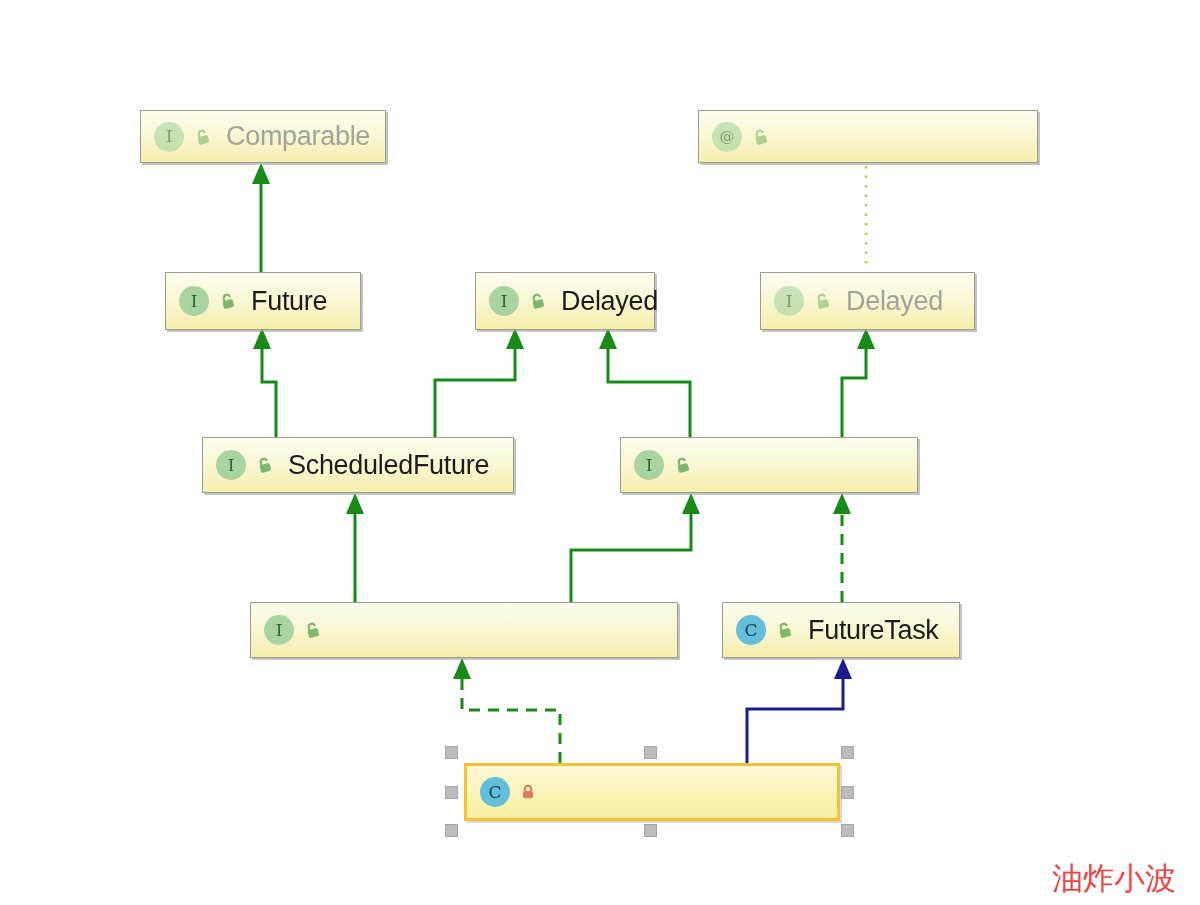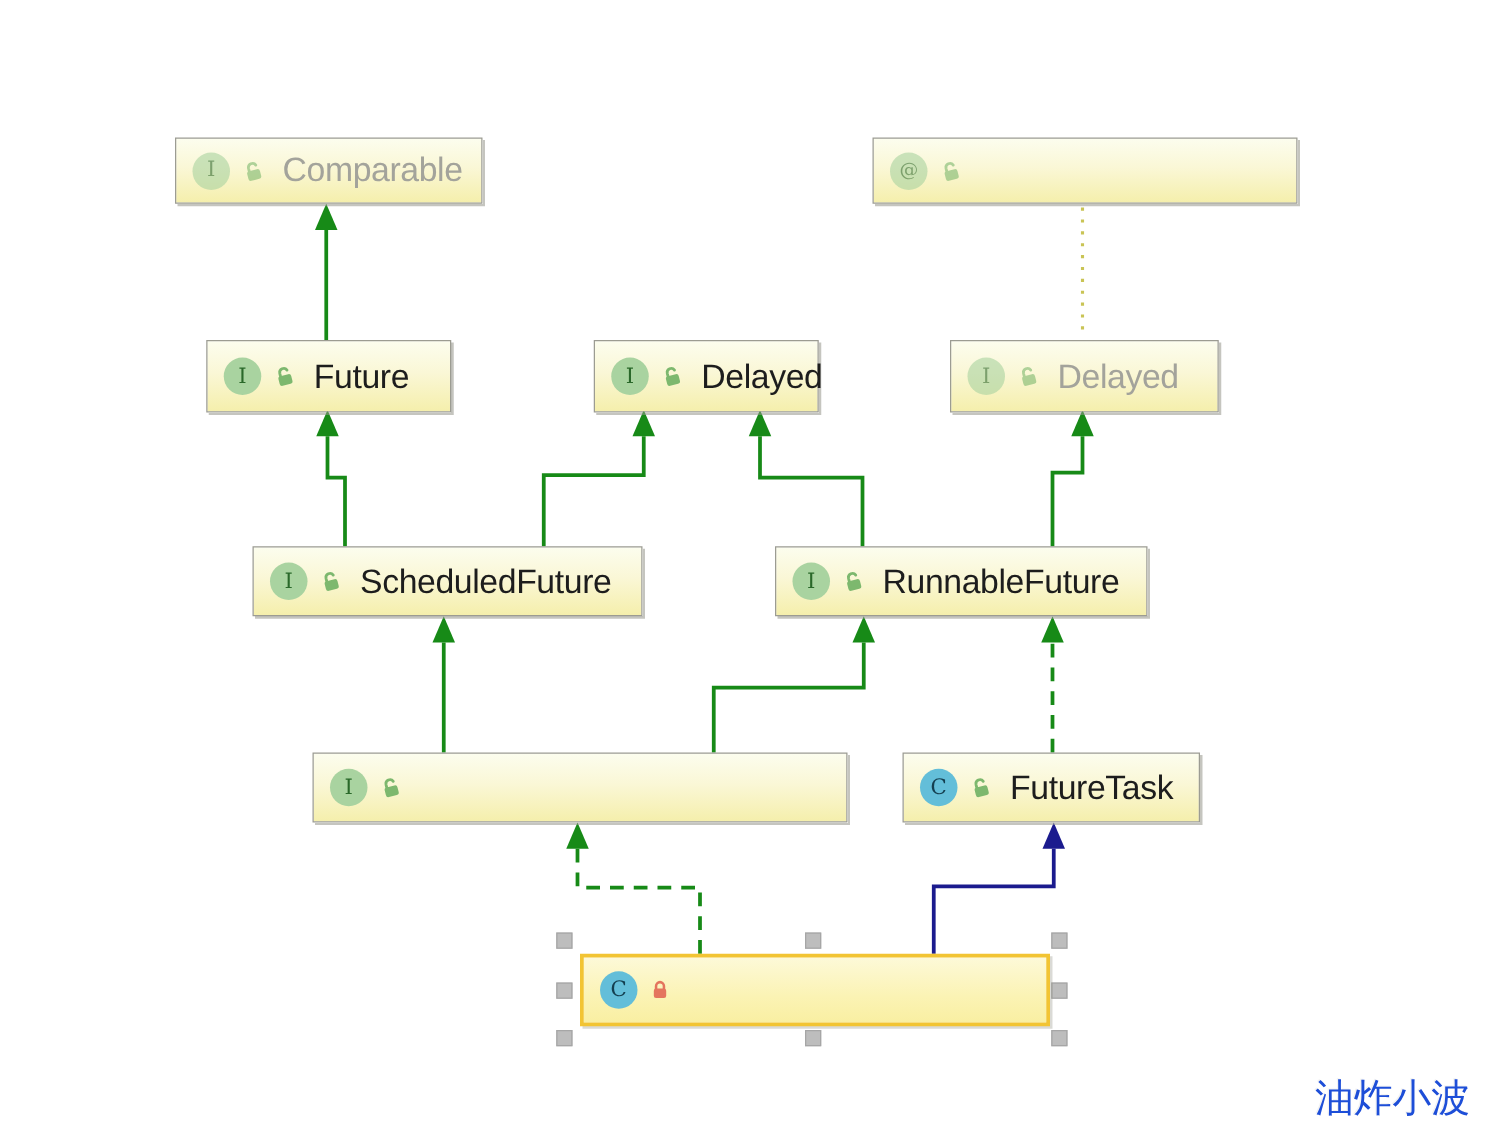--- a/index.html
+++ b/index.html
@@ -37,21 +37,21 @@
   .wire-navy{fill:none;stroke:#1b1b8e;stroke-width:3;}
   .wire-olive-dot{fill:none;stroke:#c9c455;stroke-width:2.5;stroke-dasharray:2.5 7;}
   .head-green{fill:#178a17;stroke:none;}
   .head-navy{fill:#1b1b8e;stroke:none;}
   .handle{
     position:absolute;width:13px;height:13px;
     background:#bdbdbd;border:1px solid #a6a6a6;box-sizing:border-box;
   }
   .watermark{
     position:absolute;left:1052px;top:858px;
-    font-size:31px;color:#1d4ed8;white-space:nowrap;
+    font-size:31px;color:#ef4444;white-space:nowrap;
     text-shadow:1px 1px 0 #ffffff,-1px -1px 0 #f2f2f2;
   }
 </style>
 </head>
 <body>
 
 <svg class="wires" width="1200" height="905">
 
   <path class="wire-green" d="M261,272 L261,184"></path>
   <polygon class="head-green" points="261,163 252,184 270,184"></polygon>
@@ -161,21 +161,20 @@
 </div>
 
 <div class="node interface" style="left:620px;top:437px;width:298px;height:56px">
   <span class="circle">I</span>
   <span class="lock">
     <svg width="20" height="22" viewBox="0 0 16 16" style="transform:rotate(-14deg)">
         <path d="M5.2 7.4 V5.4 A2.6 2.6 0 0 1 10.2 4.5" fill="none" stroke="#7db86e" stroke-width="1.8" stroke-linecap="round"></path>
         <rect x="3.5" y="7.2" width="8.4" height="6.4" rx="1.6" fill="#7db86e"></rect>
       </svg>
   </span>
-  <span class="label">RunnableFuture</span>
 </div>
 
 <div class="node interface" style="left:250px;top:602px;width:428px;height:56px">
   <span class="circle">I</span>
   <span class="lock">
     <svg width="20" height="22" viewBox="0 0 16 16" style="transform:rotate(-14deg)">
         <path d="M5.2 7.4 V5.4 A2.6 2.6 0 0 1 10.2 4.5" fill="none" stroke="#7db86e" stroke-width="1.8" stroke-linecap="round"></path>
         <rect x="3.5" y="7.2" width="8.4" height="6.4" rx="1.6" fill="#7db86e"></rect>
       </svg>
   </span>

